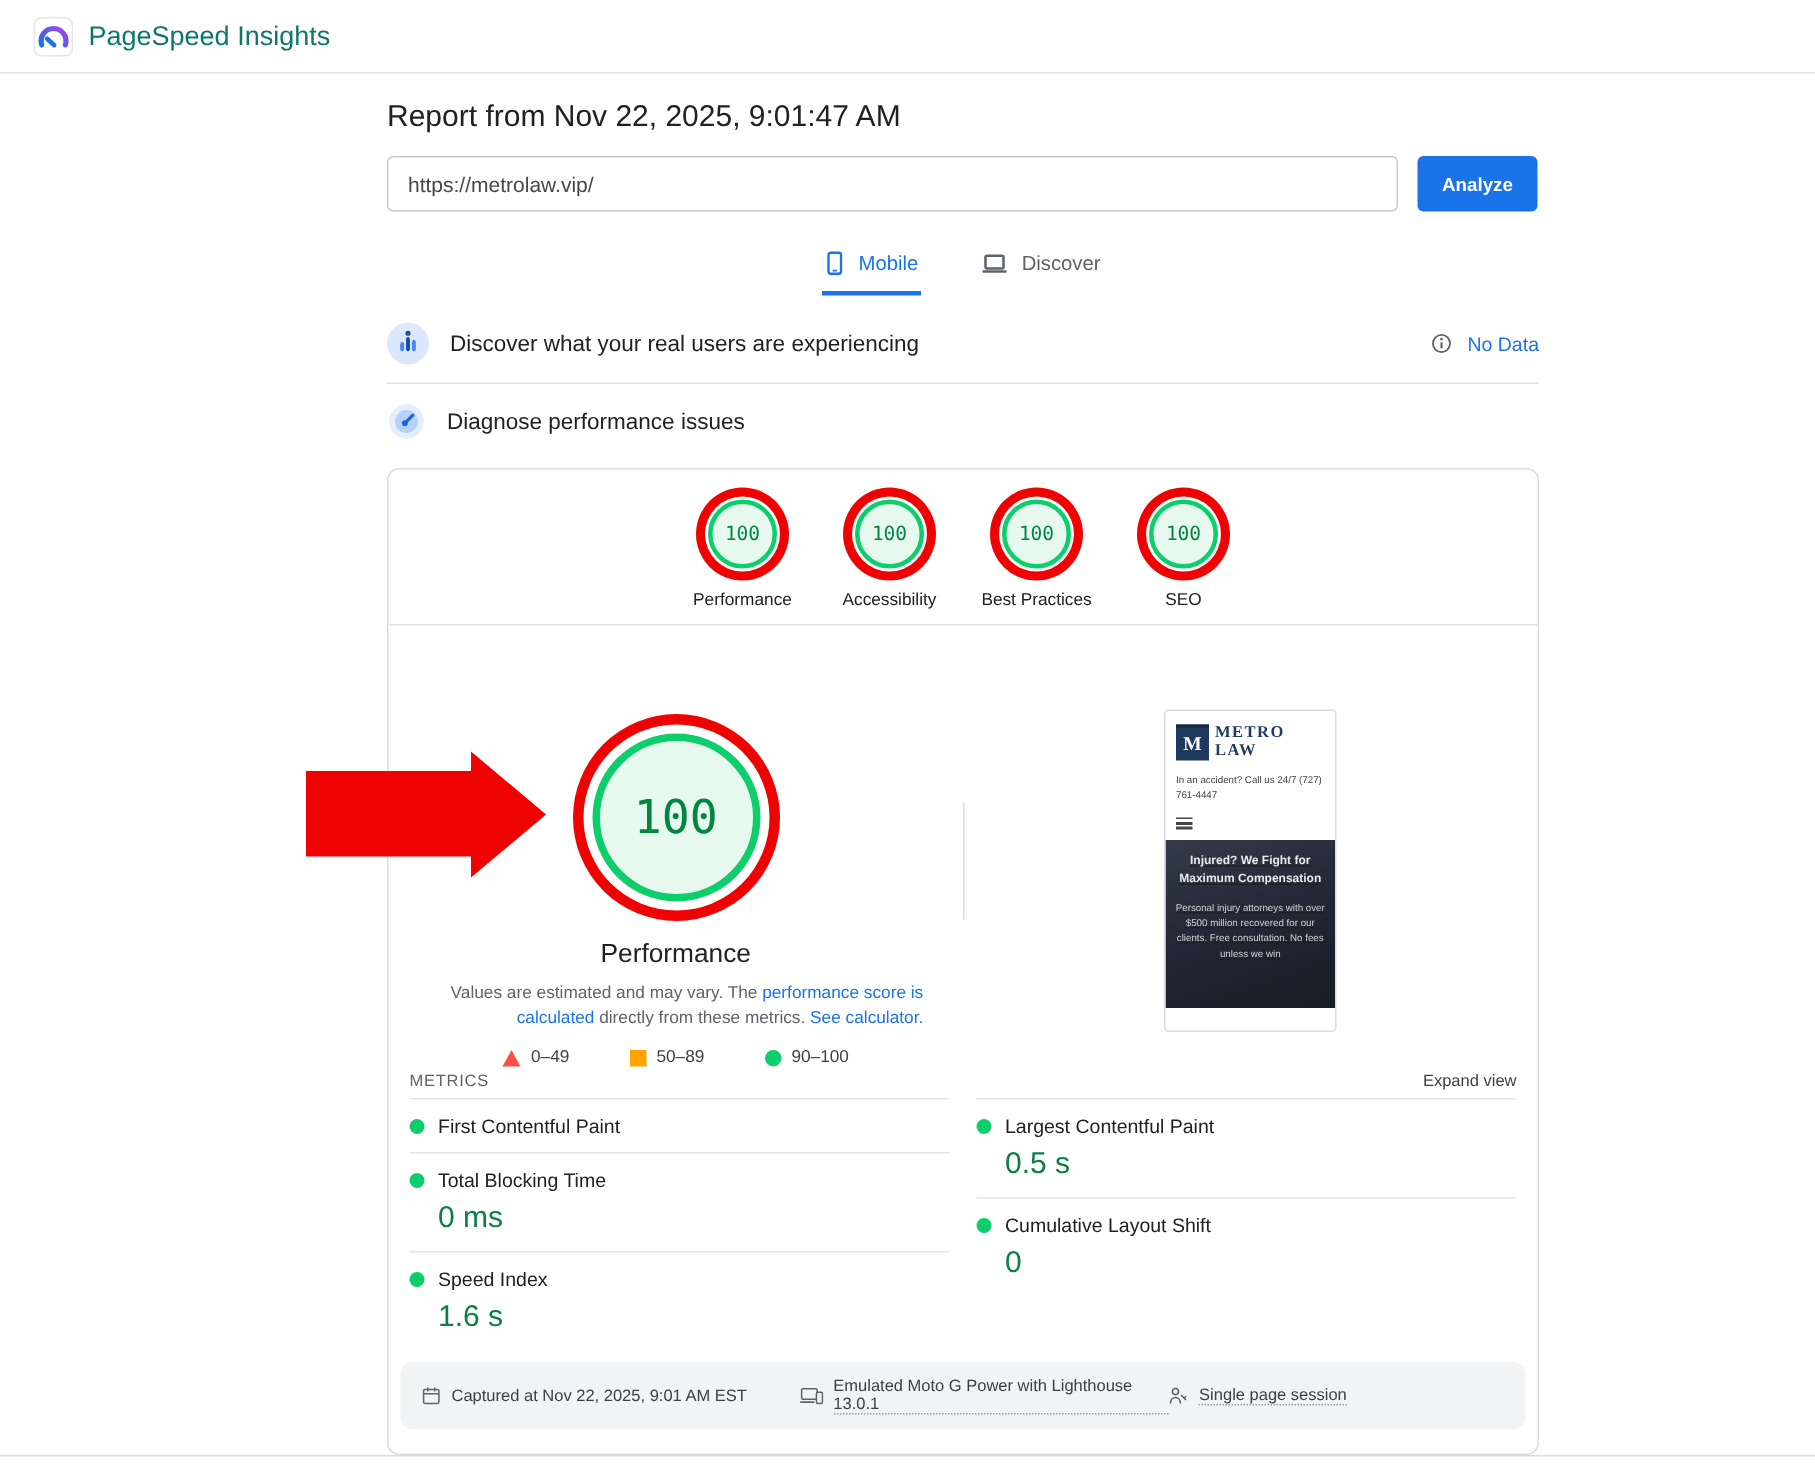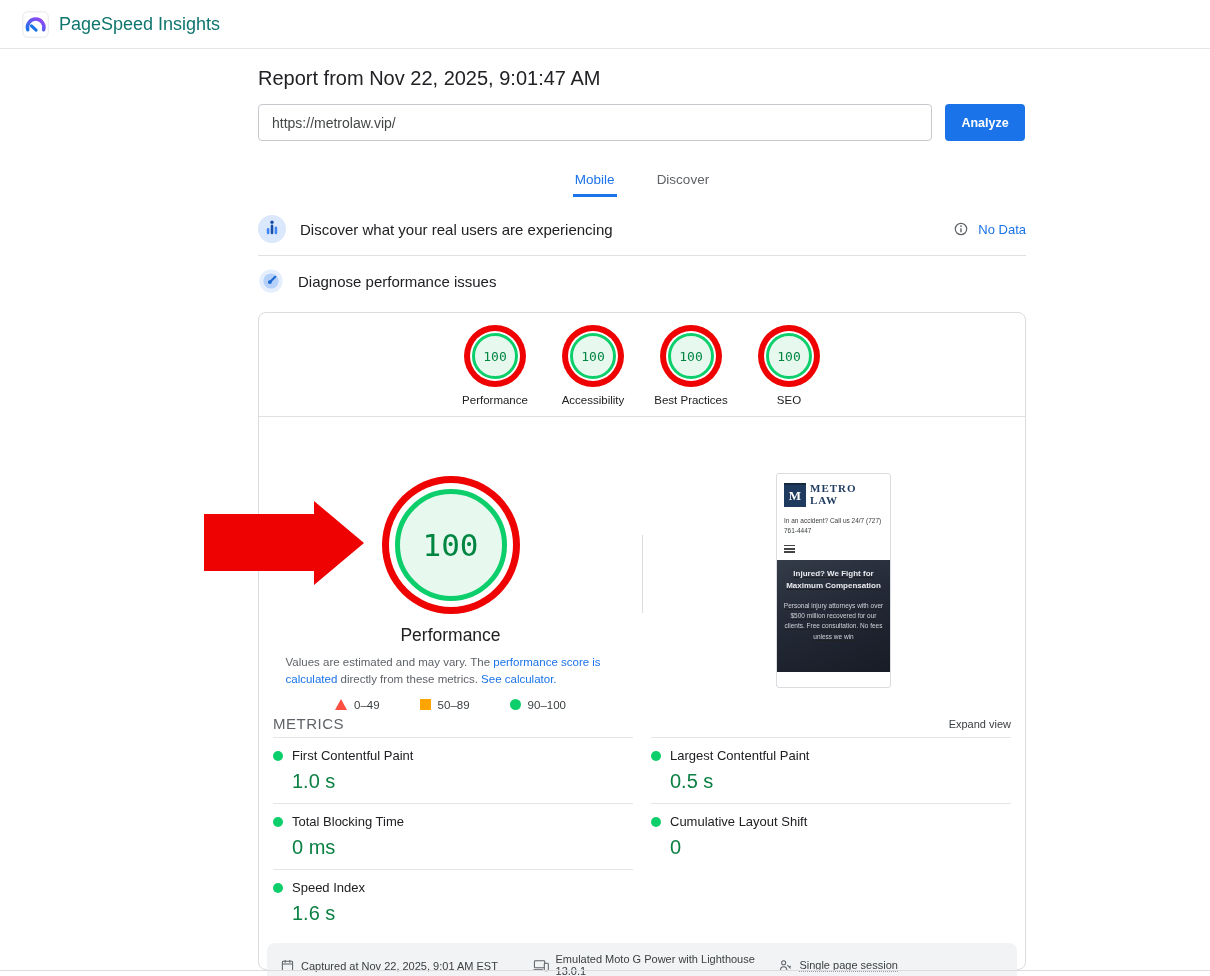--- a/index.html
+++ b/index.html
@@ -16,21 +16,21 @@
   .report-title { font-size:20px; font-weight:400; color:#202124; margin-top:18px; }
 
   .url-row { display:flex; margin-top:14px; }
   .url-input { width:674px; height:37px; border:1px solid #c6c9ce; border-radius:4px;
     padding:17px 13px; font-size:14px; color:#444746; outline:none; font-family:inherit; }
   .analyze-btn { margin-left:13px; width:80px; height:37px; background:#1a73e8; color:#fff;
     border:none; border-radius:4px; font-size:12.5px; font-weight:700; font-family:inherit; cursor:pointer; }
 
   .tabs { display:flex; justify-content:center; gap:38px; margin-top:18px; height:38px; }
   .tab { display:flex; align-items:center; gap:9px; font-size:13.5px; font-weight:500;
-    color:#5f6368; padding:4px 2px 10px; cursor:pointer;flex-direction:column; }
+    color:#5f6368; padding:4px 2px 10px; cursor:pointer; }
   .tab.active { color:#1a73e8; border-bottom:3px solid #1a73e8; padding-bottom:7px; }
   .tab svg { display:block; }
 
   .section-row { display:flex; align-items:center; padding:12px 0; }
   .section-row.first { margin-top:6px; border-bottom:1px solid #dfe1e5; }
   .section-icon { width:28px; height:28px; flex:0 0 auto; }
   .section-label { margin-left:14px; font-size:15px; font-weight:500; color:#202124; }
   .nodata { margin-left:auto; display:flex; align-items:center; gap:10px; color:#1a73e8;
     font-size:13px; cursor:pointer;justify-content:space-between; }
   .nodata .info { color:#5f6368; width:14px; height:14px; }
@@ -54,24 +54,24 @@
   .arrow-body { position:absolute; left:-55px; top:97px; width:110px; height:57px; background:#ee0202; z-index:5; }
   .arrow-head { position:absolute; left:55px; top:84px; width:0; height:0; z-index:5;
     border-left:50px solid #ee0202; border-top:42px solid transparent; border-bottom:42px solid transparent; }
 
   .big-gauge-wrap { display:flex; flex-direction:column; align-items:center; }
   .big-circle { margin-top:72px; width:112px; height:112px; border-radius:50%; border:5px solid #0cce6b;
     background:#e7f8ee; display:flex; align-items:center; justify-content:center;
     font-family:"DejaVu Sans Mono",monospace; font-size:31px; color:#018642;
     box-shadow:0 0 0 6px #fff, 0 0 0 13px #ee0202; }
   .perf-label { margin-top:24px; font-size:17.5px; color:#212121; }
-  .disclaimer { margin-top:8px; font-size:11.5px; color:#5f6368; text-align:left; line-height:1.45; width:330px; }
+  .disclaimer { margin-top:8px; font-size:11.5px; color:#5f6368; text-align:right; line-height:1.45; width:330px; }
   .disclaimer a { color:#1a73e8; text-decoration:none; cursor:pointer; }
   .legend { display:flex; justify-content:center; gap:40px; margin-top:12px; font-size:11.5px; color:#3c4043; }
-  .legend-item { display:flex; align-items:flex-start; gap:7px; }
+  .legend-item { display:flex; align-items:flex-end; gap:7px; }
   .lg-tri { width:0; height:0; border-left:6px solid transparent; border-right:6px solid transparent;
     border-bottom:11px solid #ff4e42; }
   .lg-sq { width:11px; height:11px; background:#ffa400; }
   .lg-dot { width:11px; height:11px; border-radius:50%; background:#0cce6b; }
 
   .vdivider { position:absolute; left:50%; top:118px; height:78px; border-left:1px solid #dadce0; }
 
   
   .thumb { width:115px; height:215px; margin:56px auto 0; border:1px solid #dadce0; border-radius:3px;
     background:#fff; overflow:hidden; padding:9px 7px 0; cursor:pointer; }
@@ -84,21 +84,21 @@
   .phone-line { margin-top:9px; font-size:6.5px; color:#3c4043; line-height:1.6; }
   .burger { margin-top:8px; width:11px; }
   .burger div { height:1.5px; background:#444; margin-bottom:1.8px; }
   .hero { margin:7px -7px 0; height:112px; padding:8px 6px;
     background:linear-gradient(160deg,#343b49 0%,#232936 45%,#171c26 100%); text-align:center;text-decoration:underline; }
   .hero-title { color:#e8eaed; font-size:8px; font-weight:700; line-height:1.55; }
   .hero-body { margin-top:8px; color:#cfd2d6; font-size:6.5px; line-height:1.6; }
 
   
   .metrics-head { display:flex; justify-content:space-between; align-items:center; padding:6px 14px 5px; }
-  .metrics-title { font-size:15px; letter-spacing:.5px; color:#5f6368; }
+  .metrics-title { font-size:11px; letter-spacing:.5px; color:#5f6368; }
   .expand-view { font-size:11px; color:#3c4043; cursor:pointer; }
   .metrics-grid { display:grid; grid-template-columns:1fr 1fr; column-gap:18px; padding:0 14px; }
   .metric { border-top:1px solid #e3e6e8; padding:10px 0 10px; cursor:pointer; }
   .metric-name { display:flex; align-items:center; gap:9px; font-size:13px; color:#202124; }
   .m-dot { width:10px; height:10px; border-radius:50%; background:#0cce6b; flex:0 0 auto; }
   .metric-value { margin-left:19px; margin-top:7px; font-size:20px; color:#0b8043; }
 
   
   .capture-box { margin:8px 8px 0; background:#f1f3f4; border-radius:8px; padding:10px 14px;
     display:grid; grid-template-columns:1.08fr 1.06fr 0.96fr; row-gap:9px; }
@@ -258,21 +258,20 @@
       <span class="expand-view">Expand view</span>
     </div>
 
     <div class="metrics-grid">
       <div class="mcol">
         <div class="metric">
           <div class="metric-name">
               <span class="m-dot"></span>
             <span>First Contentful Paint</span>
             </div>
-          <div class="metric-value">1.0 s</div>
         </div>
         <div class="metric">
           <div class="metric-name">
               <span class="m-dot"></span>
             <span>Total Blocking Time</span>
             </div>
           <div class="metric-value">0 ms</div>
         </div>
         <div class="metric">
           <div class="metric-name">

